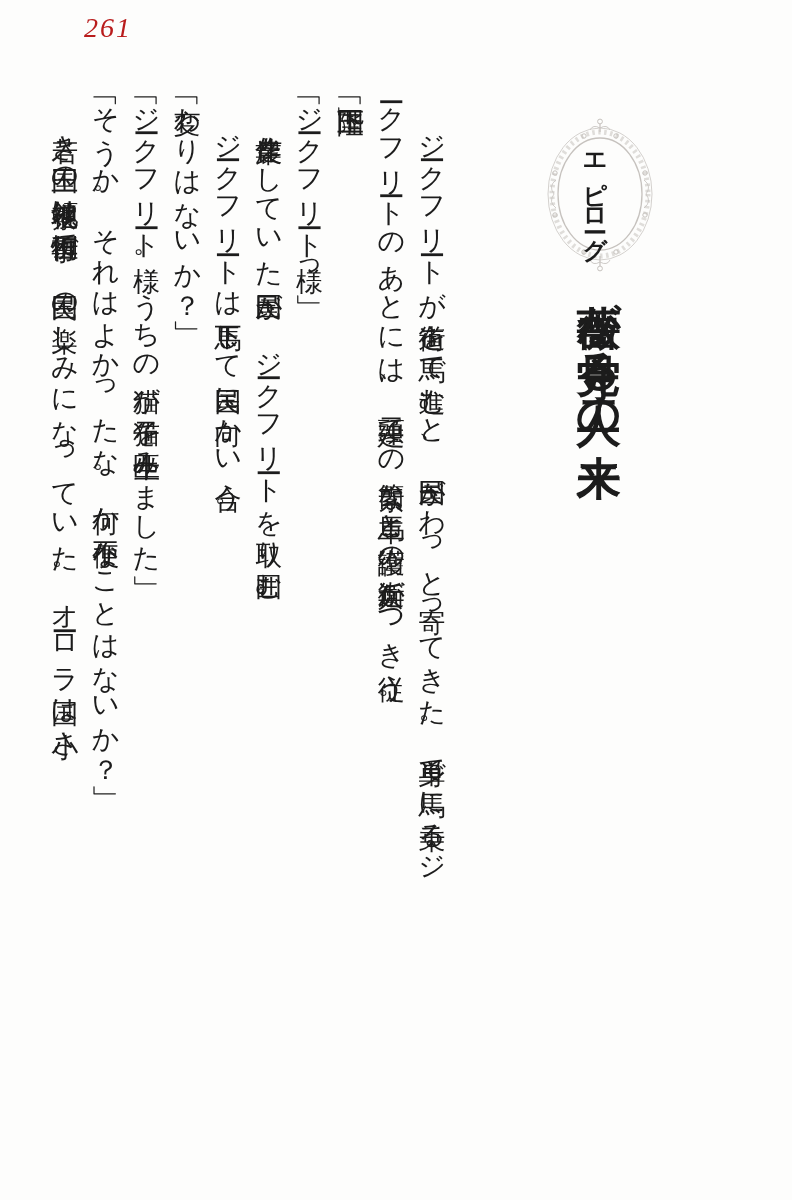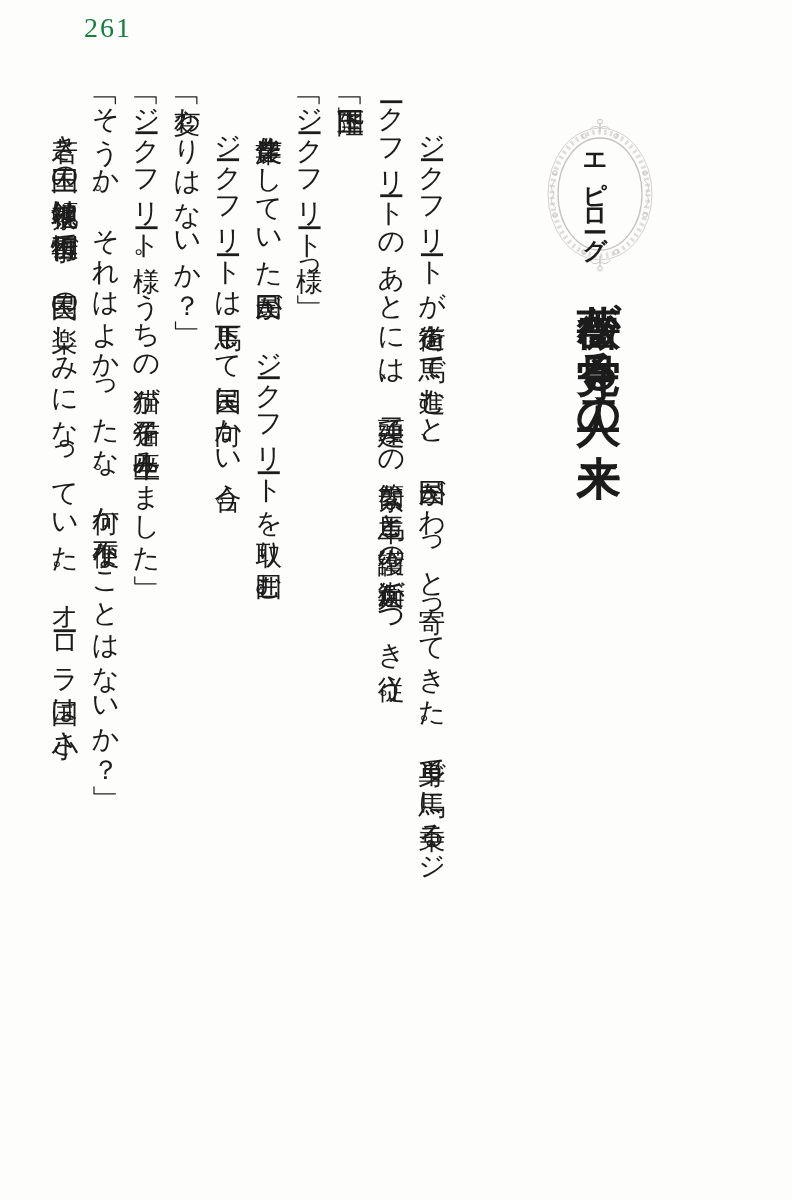--- a/index.html
+++ b/index.html
@@ -11,22 +11,23 @@
     overflow: hidden;
     font-family: "Liberation Serif", "DejaVu Serif", serif;
     color: #1c1c1c;
   }
 
   .page-number {
     position: absolute;
     top: 12px;
     left: 84px;
     font-size: 28px;
+    font-style: italic;
     letter-spacing: 2px;
-    color: #15803d;
+    color: #b91c1c;
   }
 
   .emblem {
     position: absolute;
     top: 116px;
     left: 544px;
     width: 112px;
     height: 158px;
   }
 

